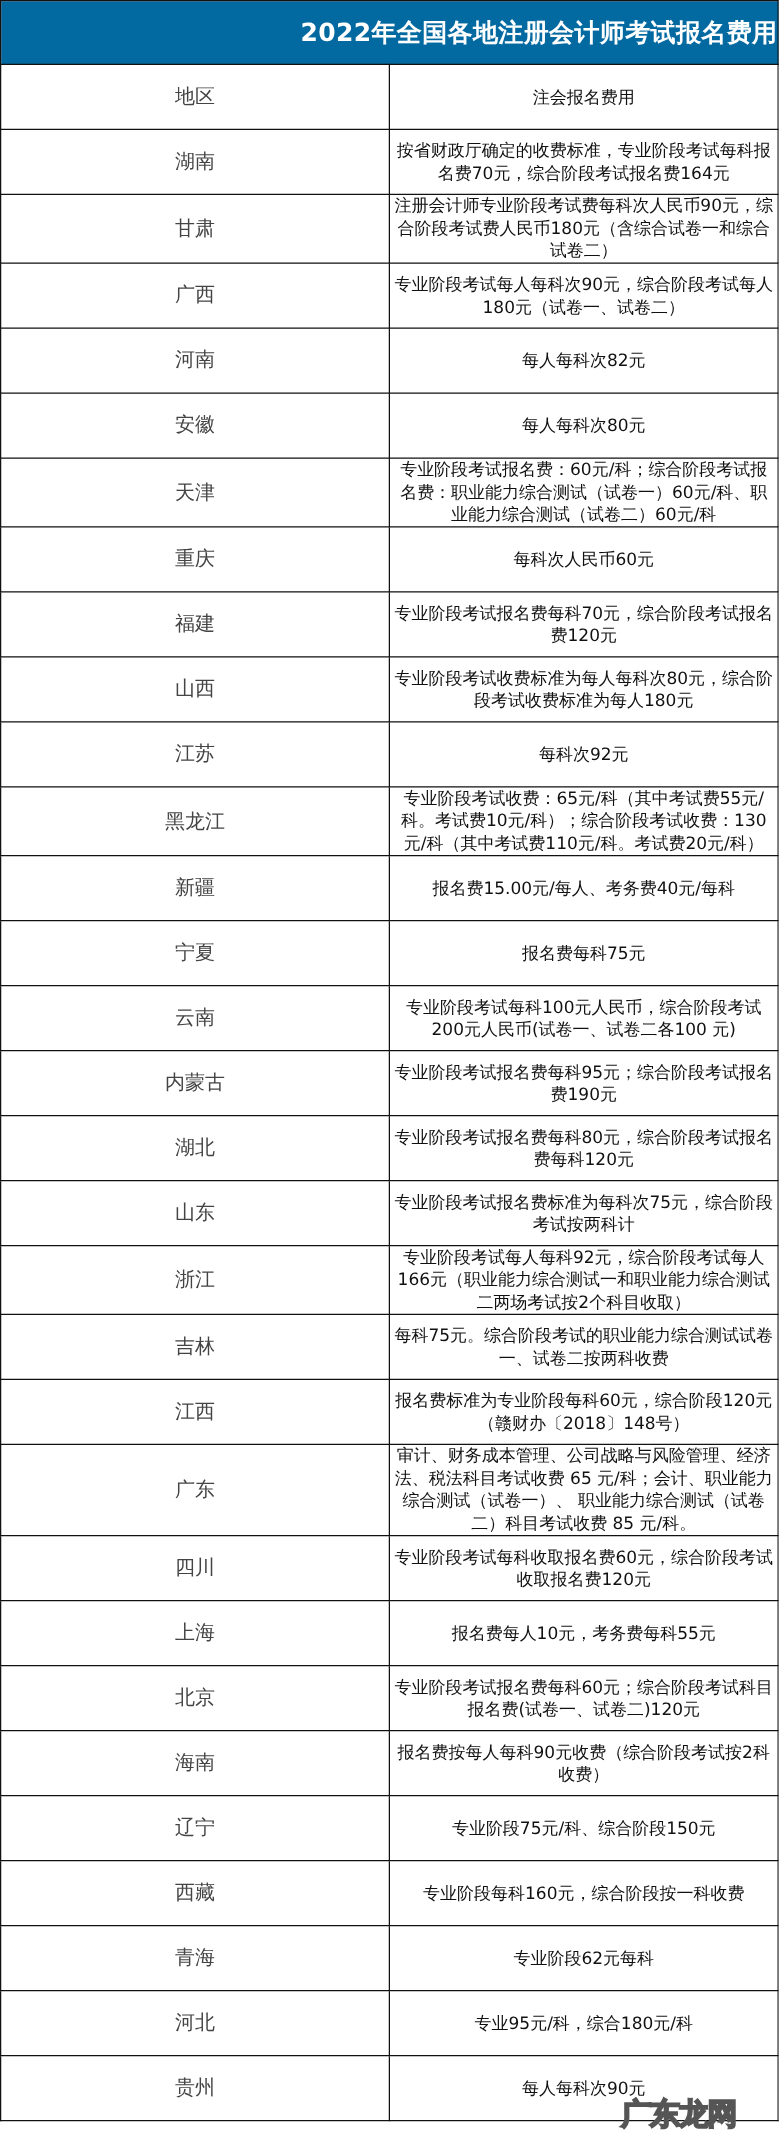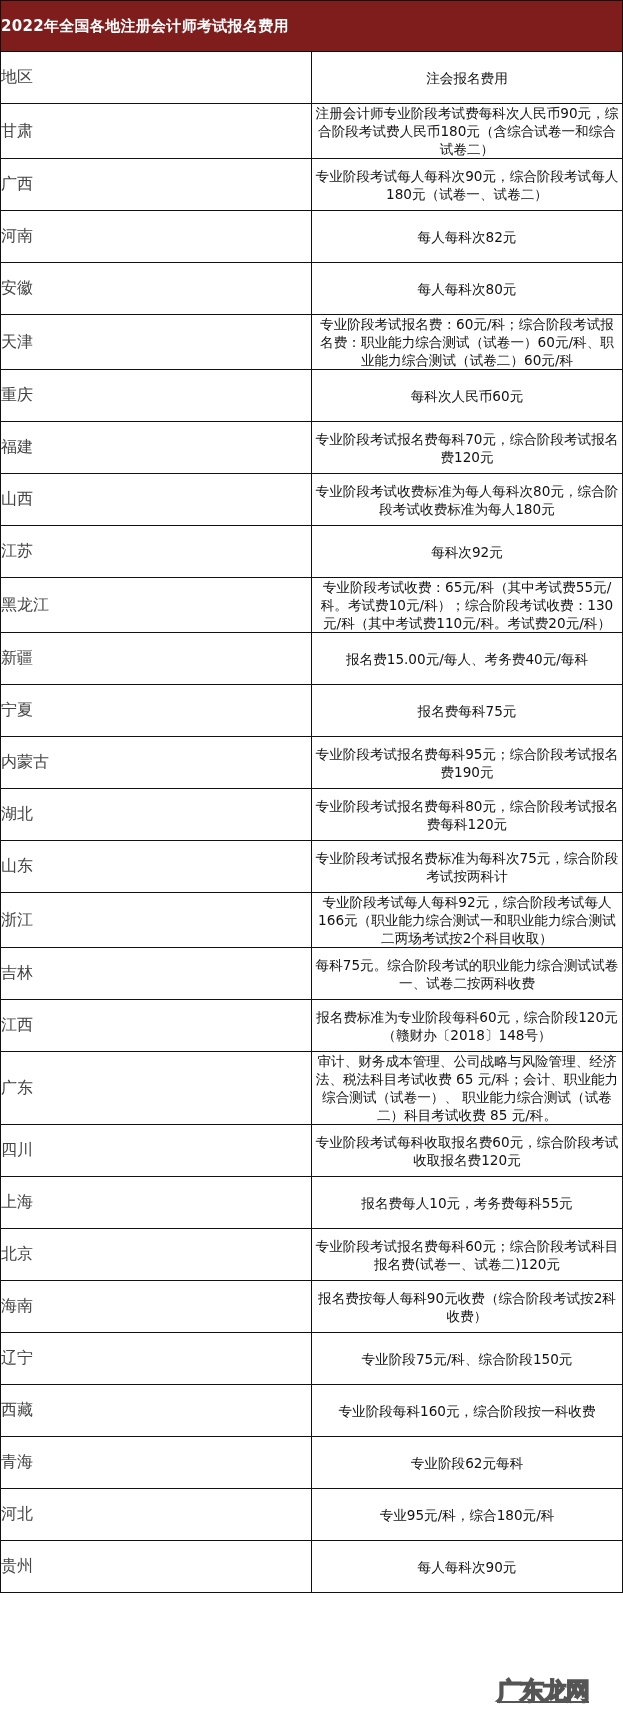--- a/index.html
+++ b/index.html
@@ -1,36 +1,40 @@
 <!DOCTYPE html>
 <html><head>
 <meta charset="utf-8">
 <style>
   html, body { margin: 0; padding: 0; background: #ffffff; }
   body { width: 623px; height: 1725px; overflow: hidden; font-family: "DejaVu Sans", "Liberation Sans", sans-serif; position: relative; }
   .tbl { width: 623px; border-collapse: collapse; table-layout: fixed; }
   .tbl td { border: 1.5px solid #111; padding: 0; vertical-align: middle; }
-  .title-cell { background: #7f1d1d; height: 50px; text-align: left; color: #ffffff; font-weight: bold; font-size: 15px; letter-spacing: 0.3px; }
-  .region { width: 72px; text-align: left; font-size: 16px; color: #444; height: 51px; }
+  .title-cell { background: #0369a1; height: 50px; text-align: right; color: #ffffff; font-weight: bold; font-size: 20px; letter-spacing: 0.3px; }
+  .region { width: 72px; text-align: center; font-size: 16px; color: #444; height: 51px; }
   .fee { font-size: 13.6px; color: #111; line-height: 18px; padding-left: 2px !important; padding-right: 2px !important; text-align: center; }
   .tall td { height: 60px; margin-top: 28px; }
-  .watermark { position: absolute; right: 34px; bottom: 18px; font-size: 24px; font-weight: bold; color: #ffffff; -webkit-text-stroke: 1.5px #555; letter-spacing: -1px; font-family: "DejaVu Sans", sans-serif; text-decoration: underline; }
+  .watermark { position: absolute; right: 34px; bottom: 18px; font-size: 24px; font-weight: bold; color: #ffffff; -webkit-text-stroke: 1.5px #555; letter-spacing: -1px; font-family: "DejaVu Sans", sans-serif; }
 </style>
 </head>
 <body>
 
 <table class="tbl">
   <tbody id="tbody">
     <tr>
       <td class="title-cell" colspan="2">2022年全国各地注册会计师考试报名费用</td>
     </tr>
     <tr>
       <td class="region">地区</td>
       <td class="fee">注会报名费用</td>
     </tr>
+  <tr>
+        <td class="region">湖南</td>
+        <td class="fee">按省财政厅确定的收费标准，专业阶段考试每科报名费70元，综合阶段考试报名费164元</td>
+      </tr>
       <tr>
         <td class="region">甘肃</td>
         <td class="fee">注册会计师专业阶段考试费每科次人民币90元，综合阶段考试费人民币180元（含综合试卷一和综合试卷二）</td>
       </tr>
       <tr>
         <td class="region">广西</td>
         <td class="fee">专业阶段考试每人每科次90元，综合阶段考试每人180元（试卷一、试卷二）</td>
       </tr>
       <tr>
         <td class="region">河南</td>
@@ -64,20 +68,24 @@
         <td class="region">黑龙江</td>
         <td class="fee">专业阶段考试收费：65元/科（其中考试费55元/科。考试费10元/科）；综合阶段考试收费：130元/科（其中考试费110元/科。考试费20元/科）</td>
       </tr>
       <tr>
         <td class="region">新疆</td>
         <td class="fee">报名费15.00元/每人、考务费40元/每科</td>
       </tr>
       <tr>
         <td class="region">宁夏</td>
         <td class="fee">报名费每科75元</td>
+      </tr>
+      <tr>
+        <td class="region">云南</td>
+        <td class="fee">专业阶段考试每科100元人民币，综合阶段考试200元人民币(试卷一、试卷二各100 元)</td>
       </tr>
       <tr>
         <td class="region">内蒙古</td>
         <td class="fee">专业阶段考试报名费每科95元；综合阶段考试报名费190元</td>
       </tr>
       <tr>
         <td class="region">湖北</td>
         <td class="fee">专业阶段考试报名费每科80元，综合阶段考试报名费每科120元</td>
       </tr>
       <tr>

